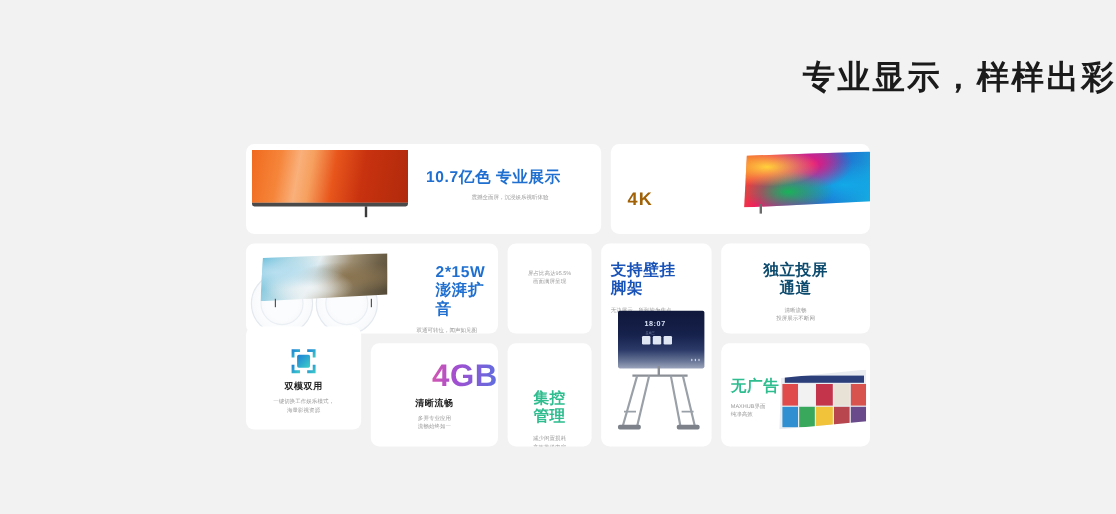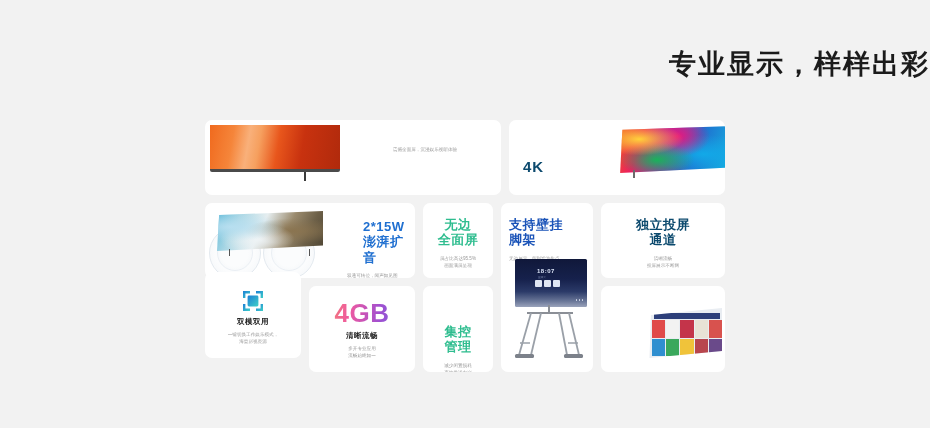--- a/index.html
+++ b/index.html
@@ -44,21 +44,21 @@
   .sub {
     font-size: 4.6px;
     color: #9a9a9a;
     line-height: 1.5;
     white-space: pre-line;
     transform-origin: left top;
   }
   .center { text-align: center; }
 
   .c-blue    { color: #1f6fd0; }
-  .c-blue2   { color: #0c4a6e; }
+  .c-blue2   { color: #a16207; }
   .c-purple  { color: #a4379b; }
   .c-green   { color: #2fbd8f; }
   .c-teal    { color: #0c4a6e; }
   .c-navy    { color: #1a53b8; }
   .c-dark    { color: #222; }
 
   
   .card1 { left: 0; top: 0; width: 296px; height: 75px; }
   .card1 .tv {
     position: absolute; left: 5px; top: 5px; width: 130px; height: 54px;
@@ -167,21 +167,21 @@
   .card7 { left: 0; top: 152px; width: 96px; height: 86px; }
   .card7 .icon { position: absolute; left: 36px; top: 17px; width: 24px; height: 24px; }
   .card7 .txt { position: absolute; left: 0; top: 46px; width: 96px; }
   .card7 .headline { font-size: 7.5px; }
   .card7 .sub { margin-top: 5px; }
 
   
   .card8 { left: 104px; top: 166px; width: 106px; height: 86px; }
   .card8 .big {
     position: absolute; left: 0; top: 12px; width: 106px;
-    text-align: center; font-size: 26px; font-weight: bold; letter-spacing: 0.5px;
+    text-align: right; font-size: 26px; font-weight: bold; letter-spacing: 0.5px;
     background: linear-gradient(95deg,#f5a04a 0%, #ef5aa0 38%, #a24fd0 66%, #5b6fe0 100%);
     -webkit-background-clip: text; background-clip: text; color: transparent;
   }
   .card8 .txt { position: absolute; left: 0; top: 46px; width: 106px; }
   .card8 .headline { font-size: 7.5px; }
   .card8 .sub { margin-top: 5px; }
 
   
   .card9 { left: 218px; top: 166px; width: 70px; height: 86px; }
   .card9 .txt { position: absolute; left: 0; top: 14px; width: 70px; }
@@ -214,20 +214,21 @@
 
   <div class="grid">
 
     <div class="card card1">
       <div class="tv">
         <div class="screen"></div>
         <div class="bezel"></div>
         <div class="stand"></div>
       </div>
       <div class="txt">
+        <div class="headline c-blue">10.7亿色 专业展示</div>
         <div class="sub center" style="margin-top:7px;">震撼全面屏，沉浸娱乐视听体验</div>
       </div>
     </div>
 
     <div class="card card2">
       <div class="txt">
         <div class="headline">
           <span class="c-blue2">4K</span>
           <span style="display:inline-block;width:6px"></span>
           <span class="c-purple">HDR</span>
@@ -252,22 +253,20 @@
       </div>
       <div class="txt">
         <div class="headline c-blue">2*15W
 澎湃扩音</div>
         <div class="sub">双通可转位，闻声如见图</div>
       </div>
     </div>
 
     <div class="card card4">
       <div class="txt">
-        <div class="headline c-green center">无边
-全面屏</div>
         <div class="sub center">屏占比高达95.5%
 画面满屏呈现</div>
       </div>
     </div>
 
     <div class="card card5">
       <div class="txt">
         <div class="headline c-navy">支持壁挂
 脚架</div>
         <div class="sub">无边展示，所到皆为焦点</div>
@@ -345,20 +344,25 @@
     <div class="card card9">
       <div class="txt">
         <div class="headline c-green center">集控
 管理</div>
         <div class="sub center">减少闲置损耗
 高效推送内容</div>
       </div>
     </div>
 
     <div class="card card10">
+      <div class="txt">
+        <div class="headline c-green">无广告</div>
+        <div class="sub">MAXHUB界面
+纯净高效</div>
+      </div>
       <div class="ui">
         <div class="bar"></div>
         <div class="tiles">
           <div style="background:#e04a4a"></div>
           <div style="background:#f2f2f2"></div>
           <div style="background:#c4344a"></div>
           <div style="background:#e8e2d6"></div>
           <div style="background:#d8524e"></div>
           <div style="background:#2f8fd0"></div>
           <div style="background:#3aa85c"></div>

